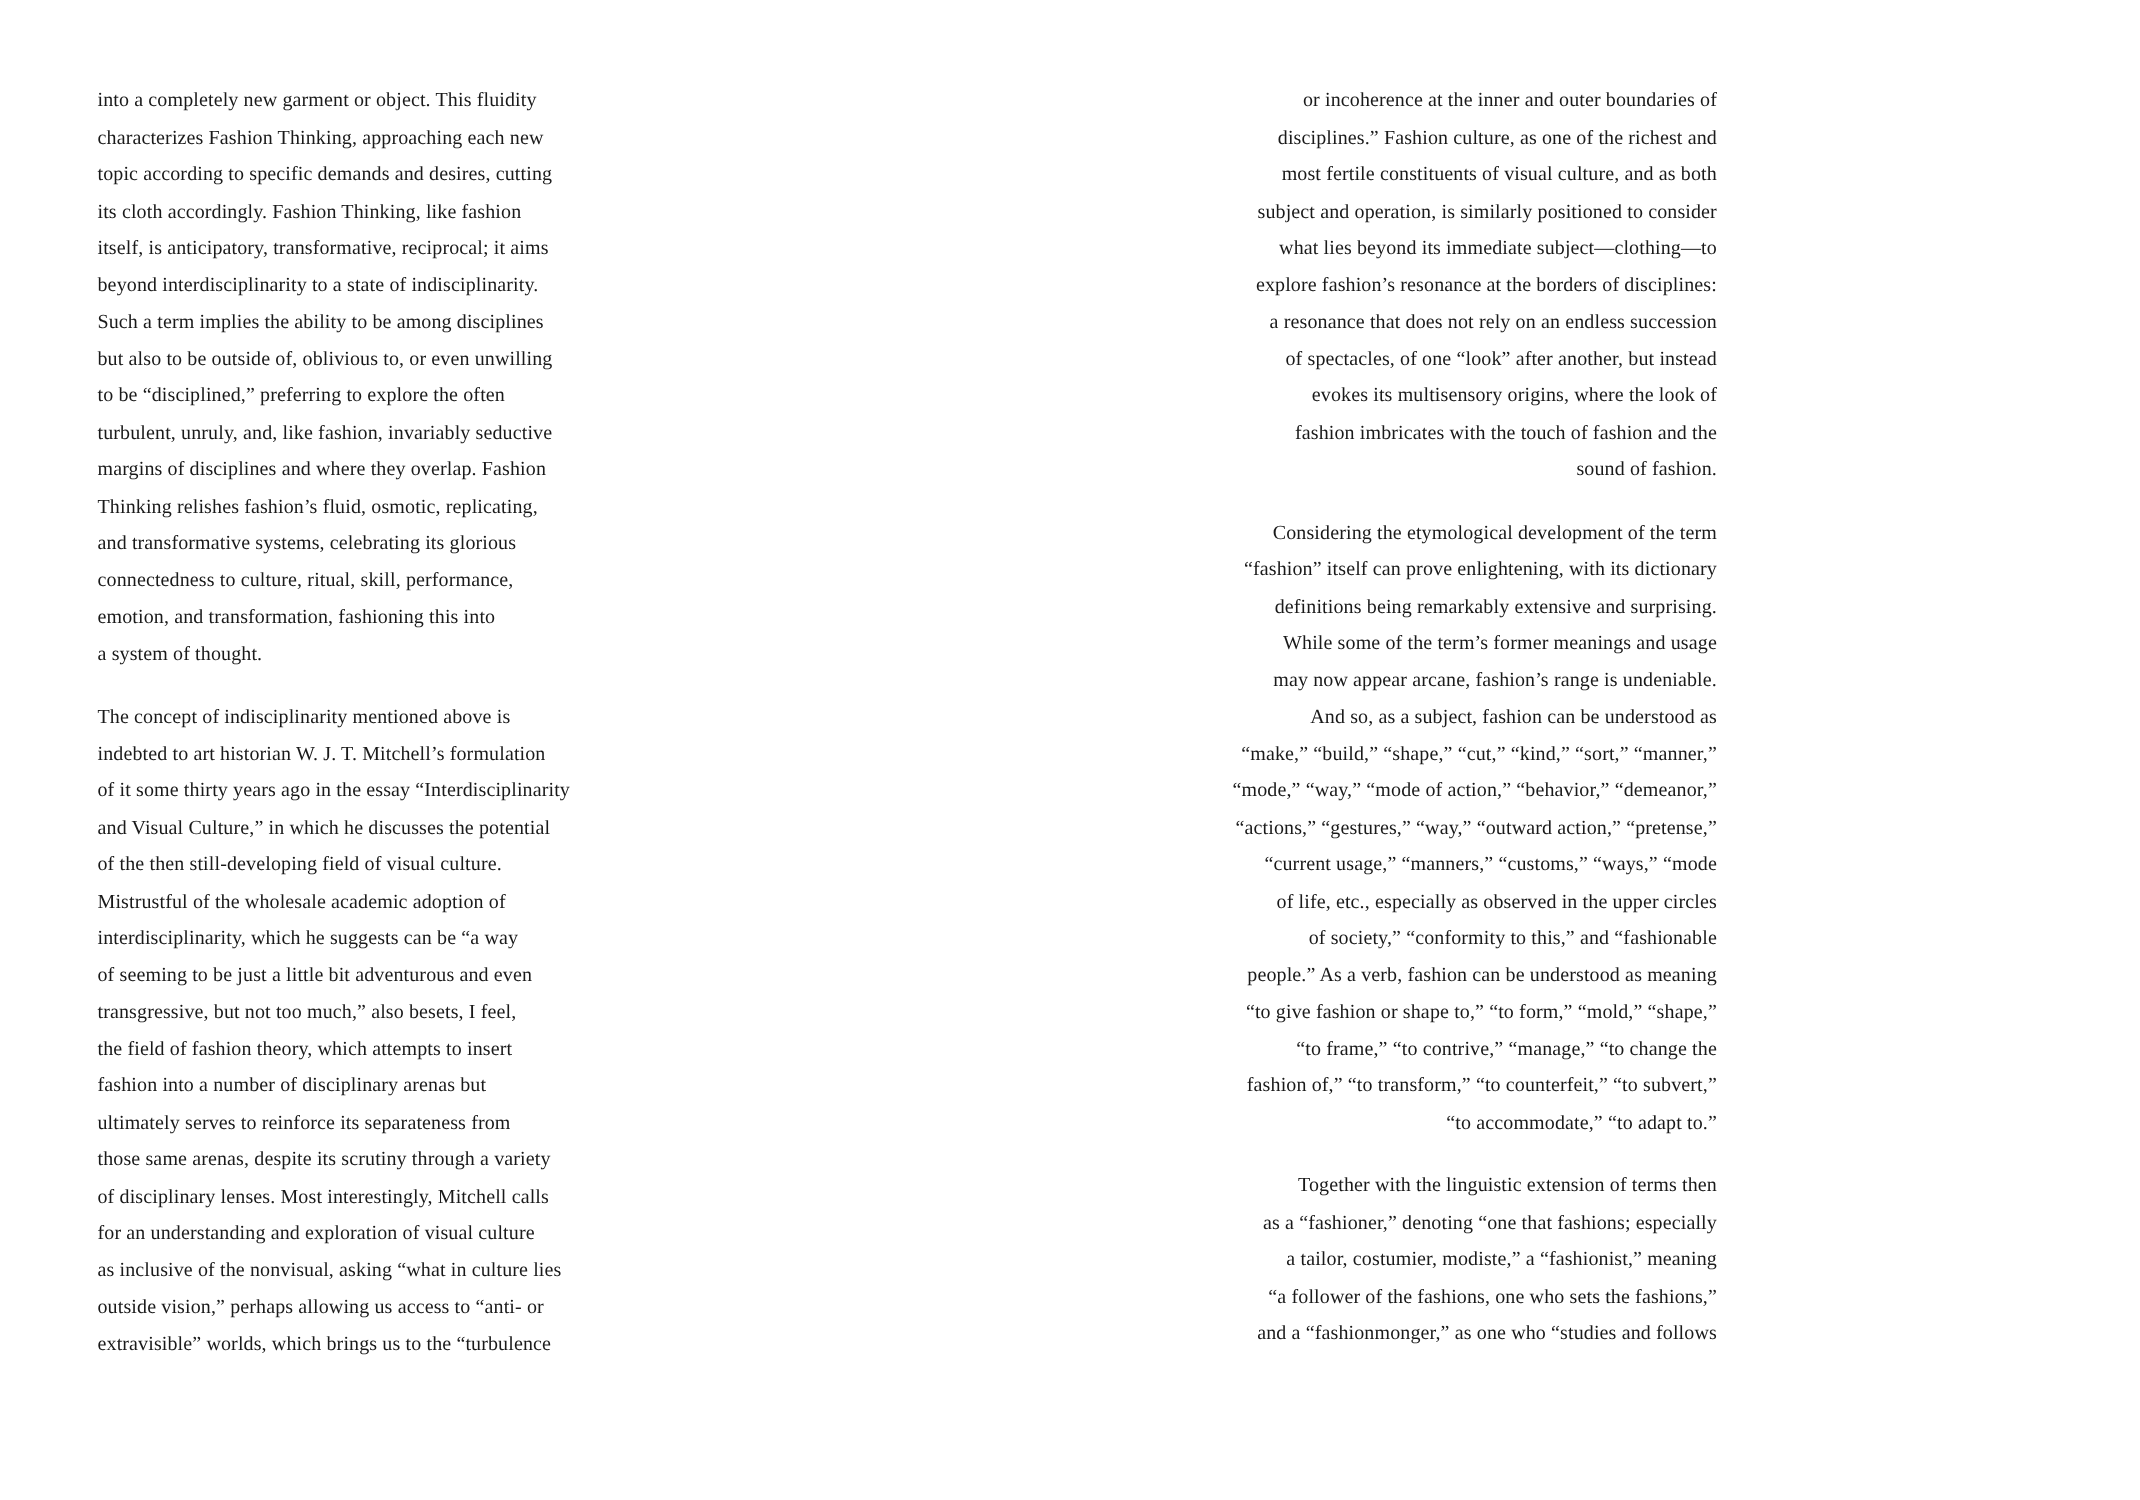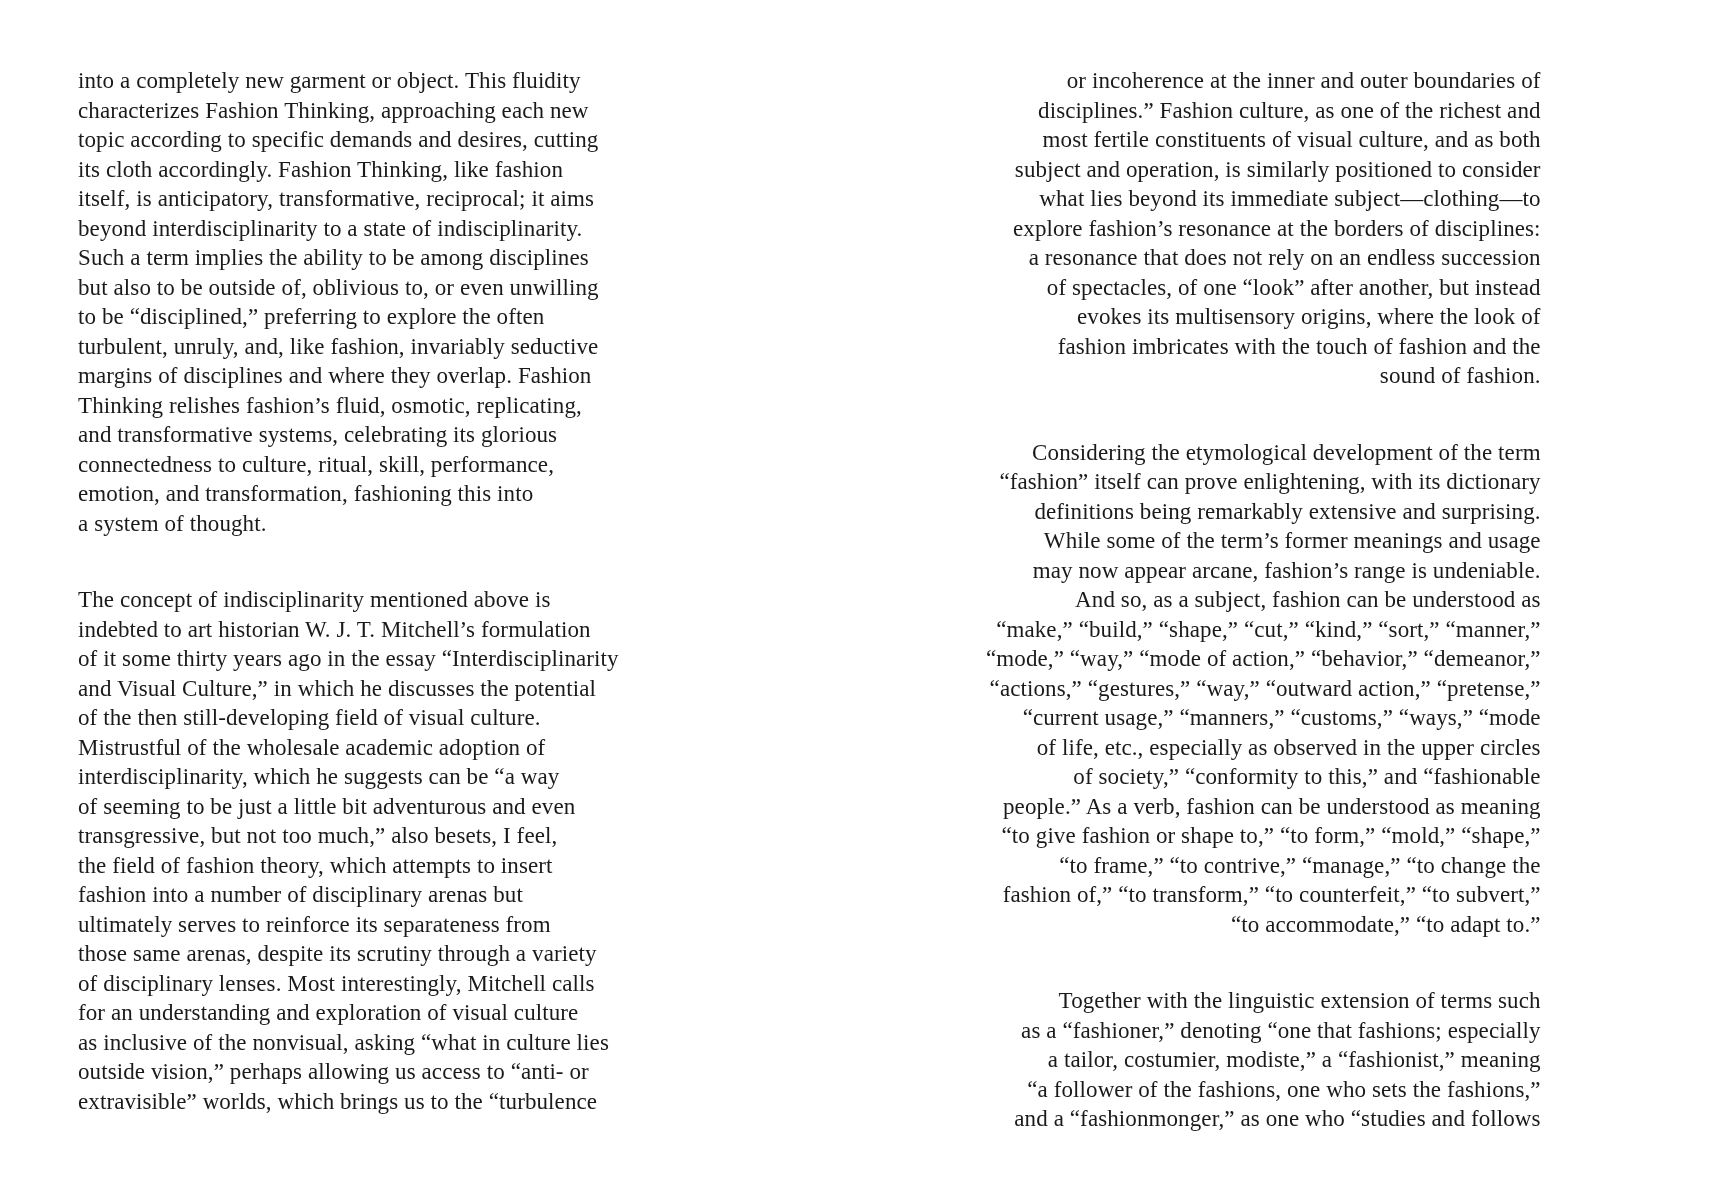--- a/index.html
+++ b/index.html
@@ -16,33 +16,33 @@
   }
   .spread {
     position: absolute;
     inset: 0;
     background: #ffffff;
   }
   .text-column {
     position: absolute;
     top: 66px;
     color: #1a1a1a;
-    font-size: 23px;
+    font-size: 16px;
     line-height: 29.5px;
     letter-spacing: 0.1px;
   }
   .text-column.left  { left: 78px;  }
   .text-column.right { left: 986px; text-align: right; }
   .text-column p {
     margin: 0;
     white-space: pre;           
     font-kerning: normal;
   }
   .text-column p + p {
-    margin-top: 47px;         
+    margin-top: 21px;         
   }
 </style>
 </head>
 <body>
 
 <div class="spread">
 
   <div class="text-column left">
     <p>into a completely new garment or object. This fluidity
 characterizes Fashion Thinking, approaching each new
@@ -102,20 +102,20 @@
 “mode,” “way,” “mode of action,” “behavior,” “demeanor,”
 “actions,” “gestures,” “way,” “outward action,” “pretense,”
 “current usage,” “manners,” “customs,” “ways,” “mode
 of life, etc., especially as observed in the upper circles
 of society,” “conformity to this,” and “fashionable
 people.” As a verb, fashion can be understood as meaning
 “to give fashion or shape to,” “to form,” “mold,” “shape,”
 “to frame,” “to contrive,” “manage,” “to change the
 fashion of,” “to transform,” “to counterfeit,” “to subvert,”
 “to accommodate,” “to adapt to.”</p>
-    <p>Together with the linguistic extension of terms such
+    <p>Together with the linguistic extension of terms then
 as a “fashioner,” denoting “one that fashions; especially
 a tailor, costumier, modiste,” a “fashionist,” meaning
 “a follower of the fashions, one who sets the fashions,”
 and a “fashionmonger,” as one who “studies and follows</p>
   </div>
 
 </div>
 
 </body></html>

